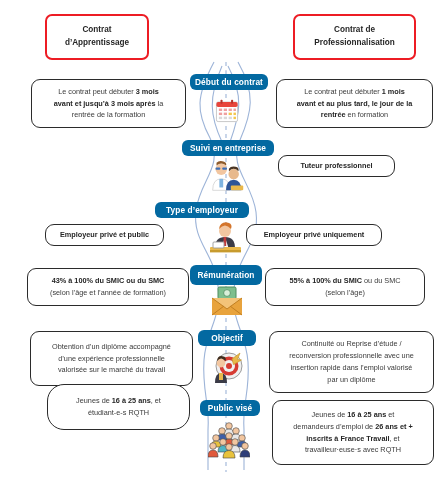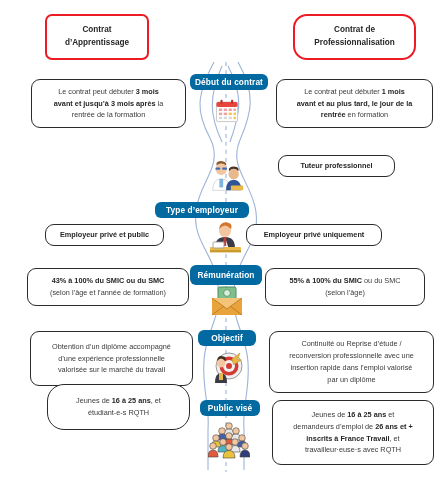--- a/index.html
+++ b/index.html
@@ -119,21 +119,21 @@
     </g>
   </svg>
 
   <div class="red-card" style="left:45px; top:14px; width:104px; height:46px;">
     <div>
       <span>Contrat</span>
       <span>d’Apprentissage</span>
     </div>
   </div>
 
-  <div class="red-card" style="left:293px; top:14px; width:123px; height:46px;border-radius:14px;">
+  <div class="red-card" style="left:293px; top:14px; width:123px; height:46px;">
     <div>
       <span>Contrat de</span>
       <span>Professionnalisation</span>
     </div>
   </div>
 
   <div class="pill" style="left:190px; top:74px; width:78px; height:16px;">Début du contrat</div>
   <div class="c-icon" style="left:212px; top:96px; width:30px; height:30px;">
     <svg width="26" height="26" viewBox="0 0 32 32">
       <rect x="3" y="5" width="26" height="24" rx="2" fill="#ffffff" stroke="#c9c9c9" stroke-width="1.2"></rect>
@@ -166,20 +166,21 @@
     <span class="ln"><b>avant et jusqu’à 3 mois après</b> la</span>
     <span class="ln">rentrée de la formation</span>
   </div>
 
   <div class="info-box" style="left:276px; top:79px; width:157px; height:49px;">
     <span class="ln">Le contrat peut débuter <b>1 mois</b></span>
     <span class="ln"><b>avant et au plus tard, le jour de la</b></span>
     <span class="ln"><b>rentrée</b> en formation</span>
   </div>
 
+  <div class="pill" style="left:182px; top:140px; width:92px; height:16px;">Suivi en entreprise</div>
   <div class="c-icon" style="left:205px; top:160px; width:44px; height:32px;">
     <svg width="42" height="32" viewBox="0 0 44 32">
 
       <circle cx="16" cy="9" r="6" fill="#F2C6A0"></circle>
       <path d="M11 5 q5 -4 10 0 q1 -3 -2 -4 q-5 -2 -8 1 z" fill="#8C5A2B"></path>
       <rect x="10" y="7" width="5" height="2.4" rx="1" fill="#3C6FB8"></rect>
       <rect x="17" y="7" width="5" height="2.4" rx="1" fill="#3C6FB8"></rect>
       <path d="M7 31 q0 -12 9 -12 q9 0 9 12 z" fill="#ffffff" stroke="#cfcfcf" stroke-width=".8"></path>
       <rect x="14" y="19" width="4" height="9" fill="#7FB4E0"></rect>
 

